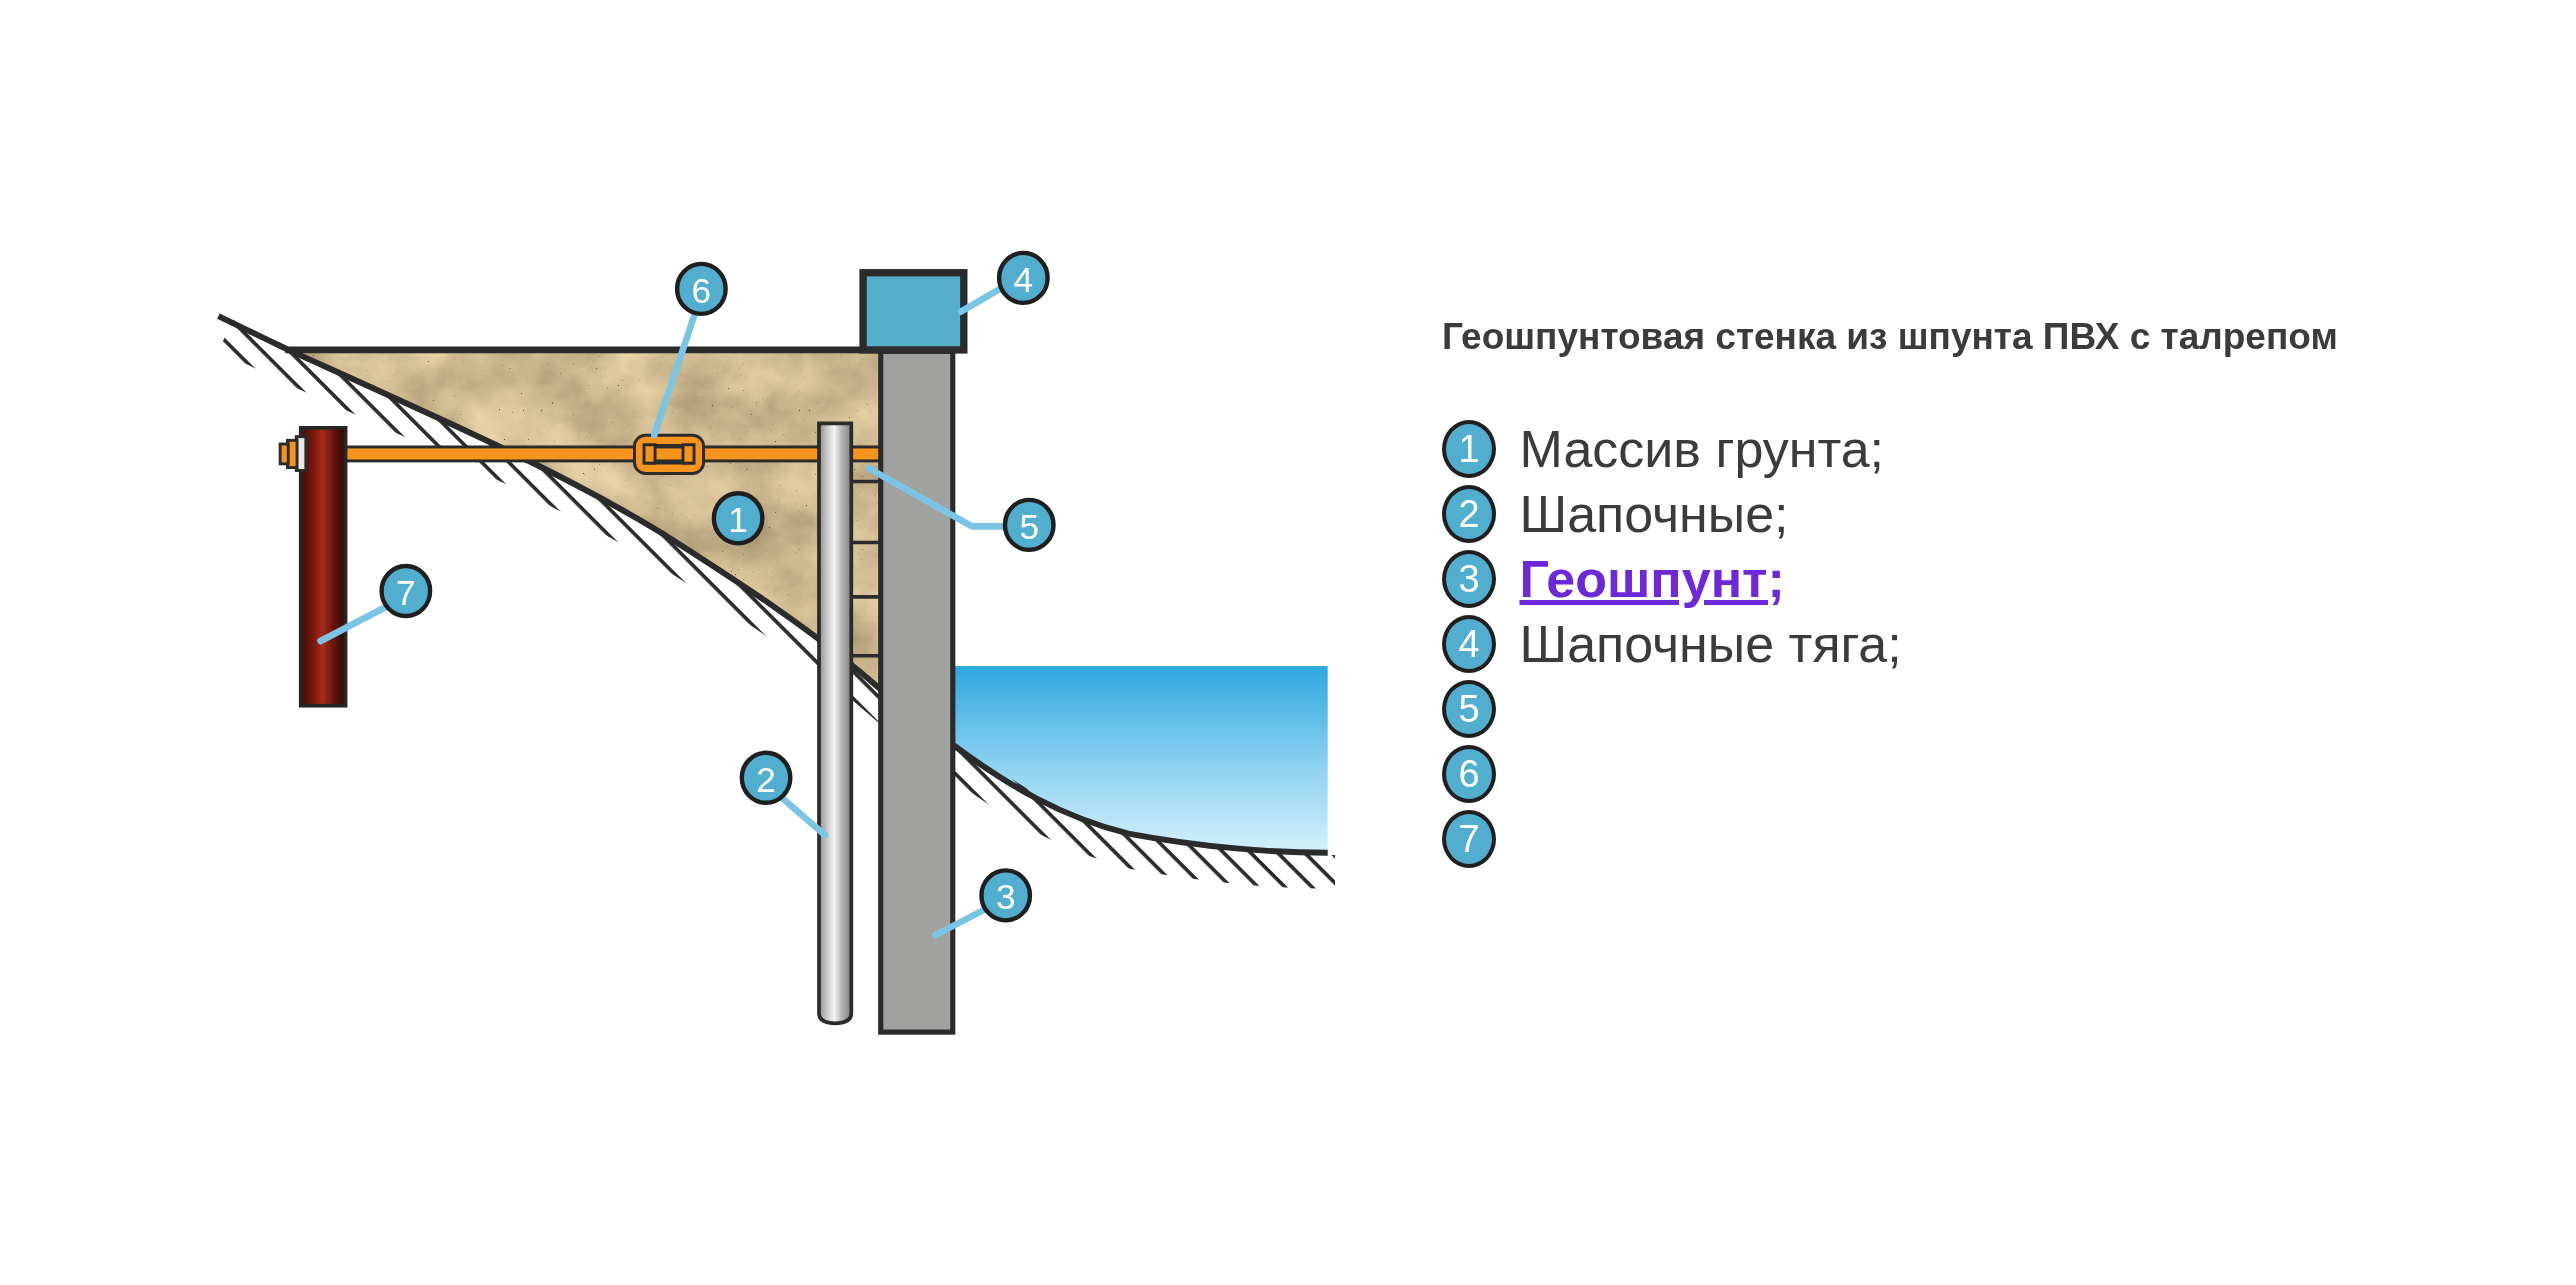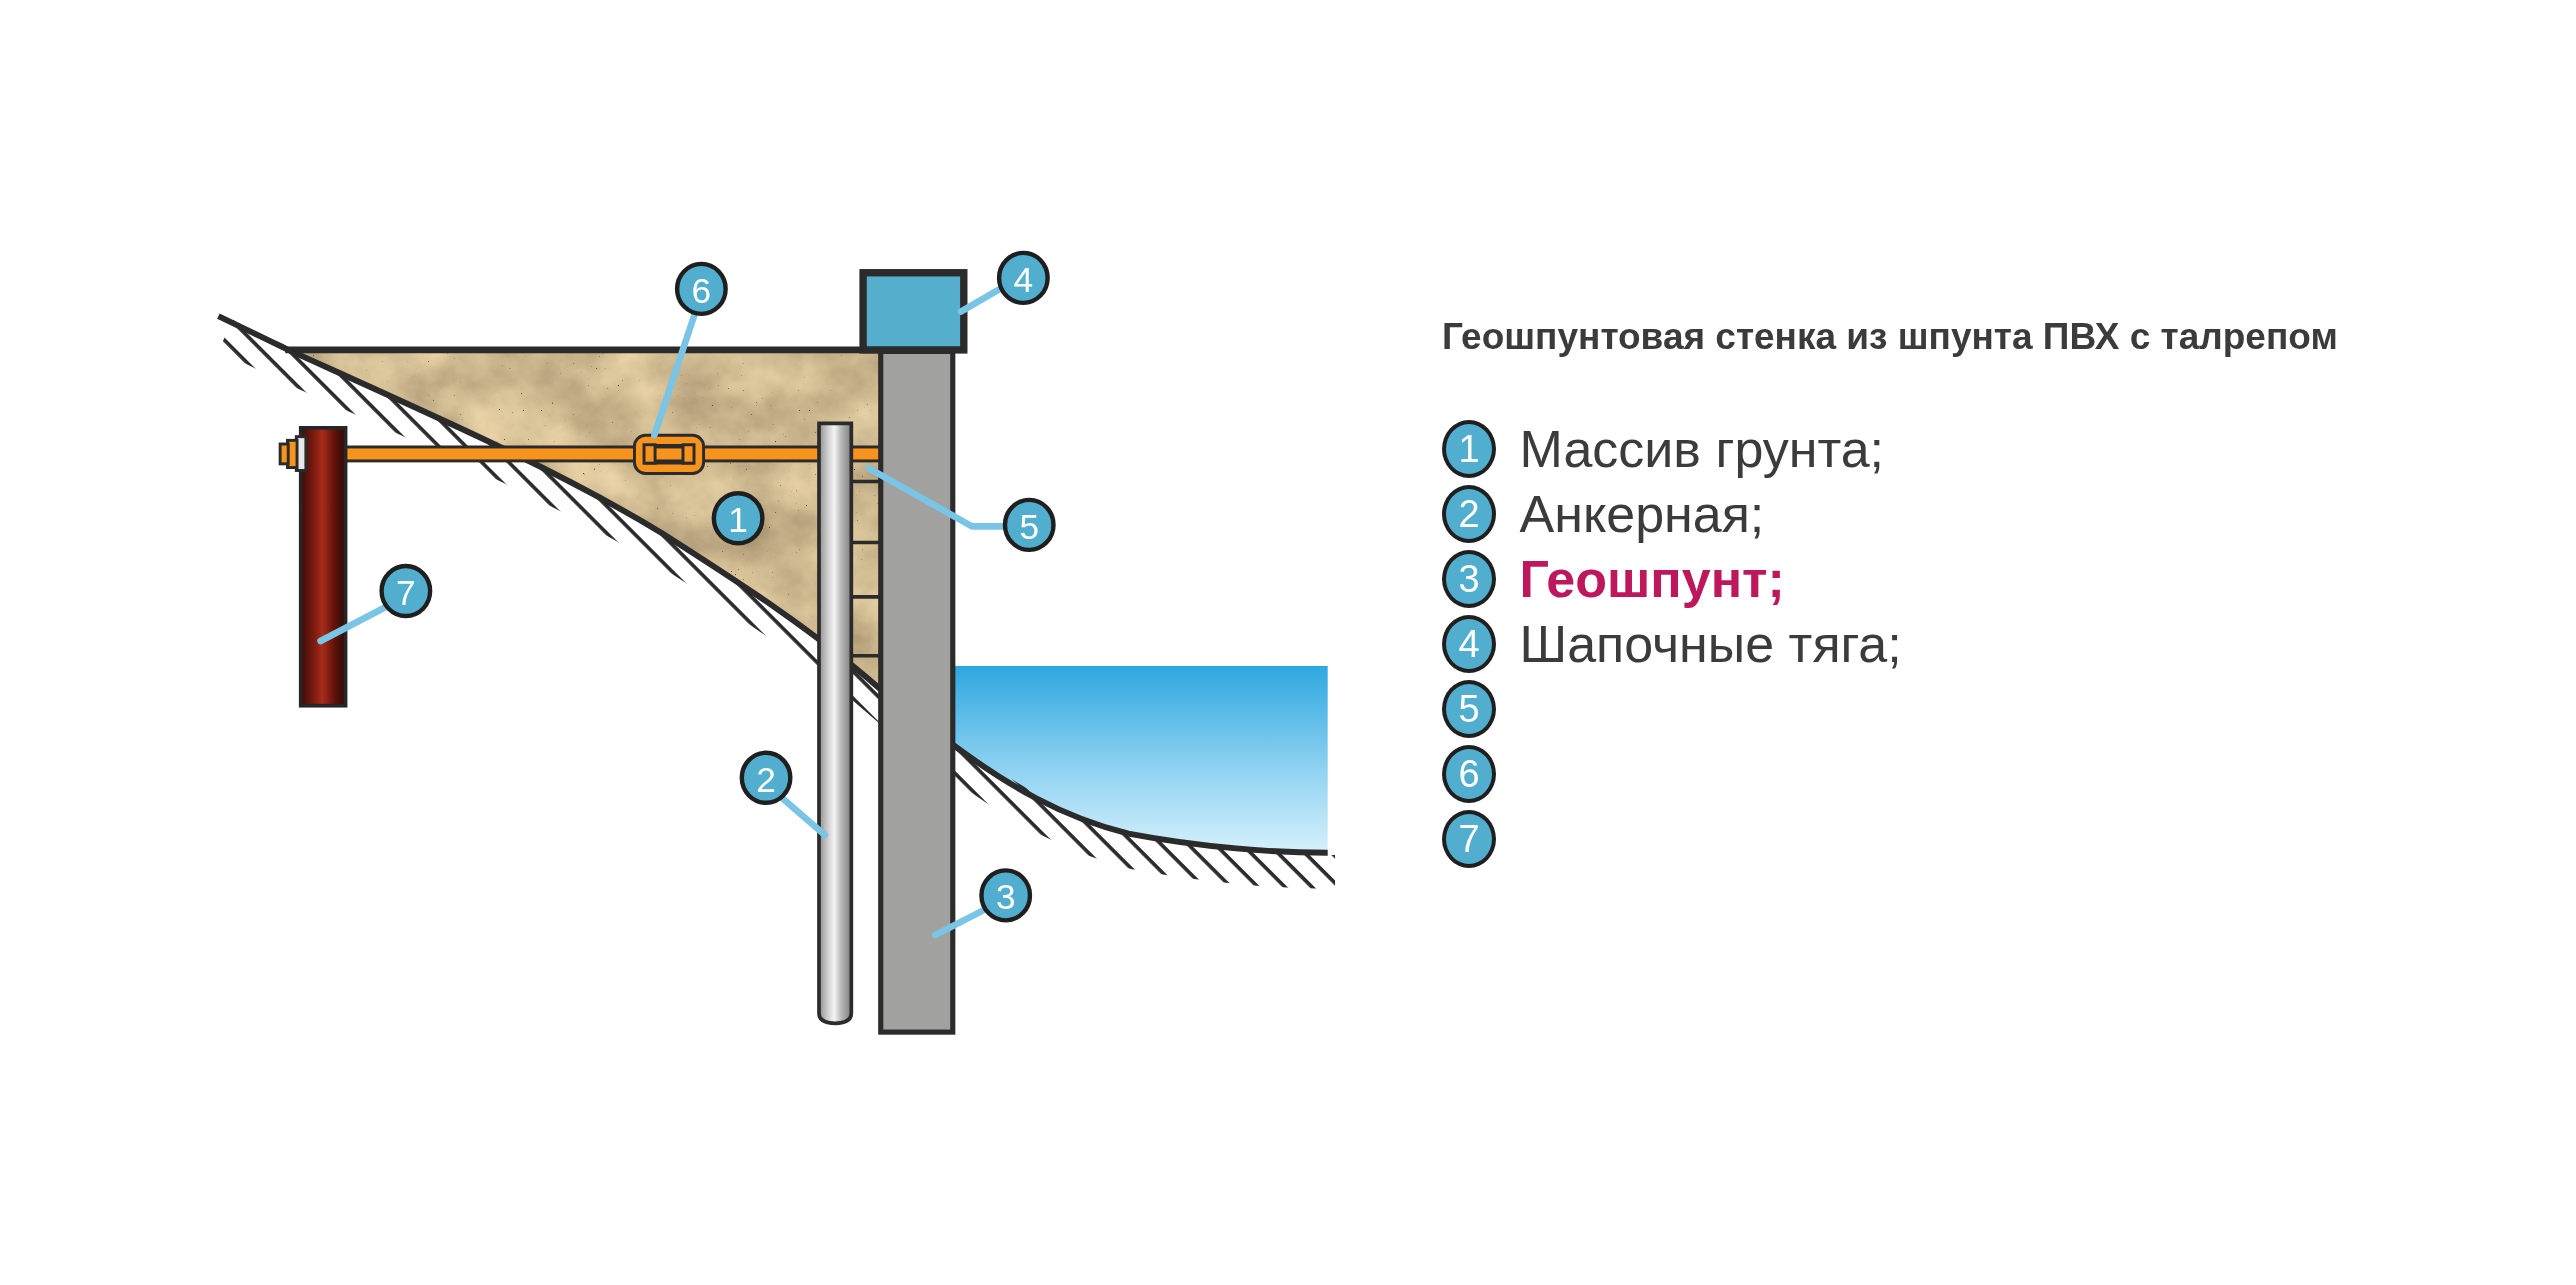--- a/index.html
+++ b/index.html
@@ -16,21 +16,21 @@
   .legend{position:absolute;left:1442px;top:309px;width:1103px;color:#3b3b3b;}
   .legend-title{font-size:37px;font-weight:bold;line-height:56px;color:#3b3b3b;}
   .legend-items{margin-top:51px;}
   .legend-row{display:flex;align-items:center;height:65px;}
   .legend-circle{
     flex:0 0 auto;width:46px;height:50px;border:4.4px solid #1f1f1f;border-radius:50%;
     background:#52aece;color:#ffffff;font-size:38px;line-height:50px;
     display:flex;align-items:center;justify-content:center;margin-right:23.5px;
   }
   .legend-label{font-size:52px;white-space:nowrap;}
-  .legend-label.hl{color:#be185d;font-weight:bold;}
+  .legend-label.hl{color:#6d28d9;font-weight:bold;text-decoration:underline;}
 </style>
 </head>
 <body>
 
 <div class="stage">
 
   <svg class="diagram-svg" width="2576" height="1285" viewBox="0 0 3504 1748">
     <defs>
       <linearGradient id="waterGrad" x1="0" y1="0" x2="0" y2="1">
         <stop offset="0" stop-color="#2ea7e0"></stop>
@@ -162,21 +162,21 @@
     <div class="legend-title">
       <div>Геошпунтовая стенка из шпунта ПВХ с талрепом</div>
     </div>
     <div class="legend-items">
       <div class="legend-row">
         <div class="legend-circle">1</div>
         <div class="legend-label">Массив грунта;</div>
       </div>
       <div class="legend-row">
         <div class="legend-circle">2</div>
-        <div class="legend-label">Анкерная;</div>
+        <div class="legend-label">Шапочные;</div>
       </div>
       <div class="legend-row">
         <div class="legend-circle">3</div>
         <div class="legend-label hl">Геошпунт;</div>
       </div>
       <div class="legend-row">
         <div class="legend-circle">4</div>
         <div class="legend-label">Шапочные тяга;</div>
       </div>
       <div class="legend-row">

